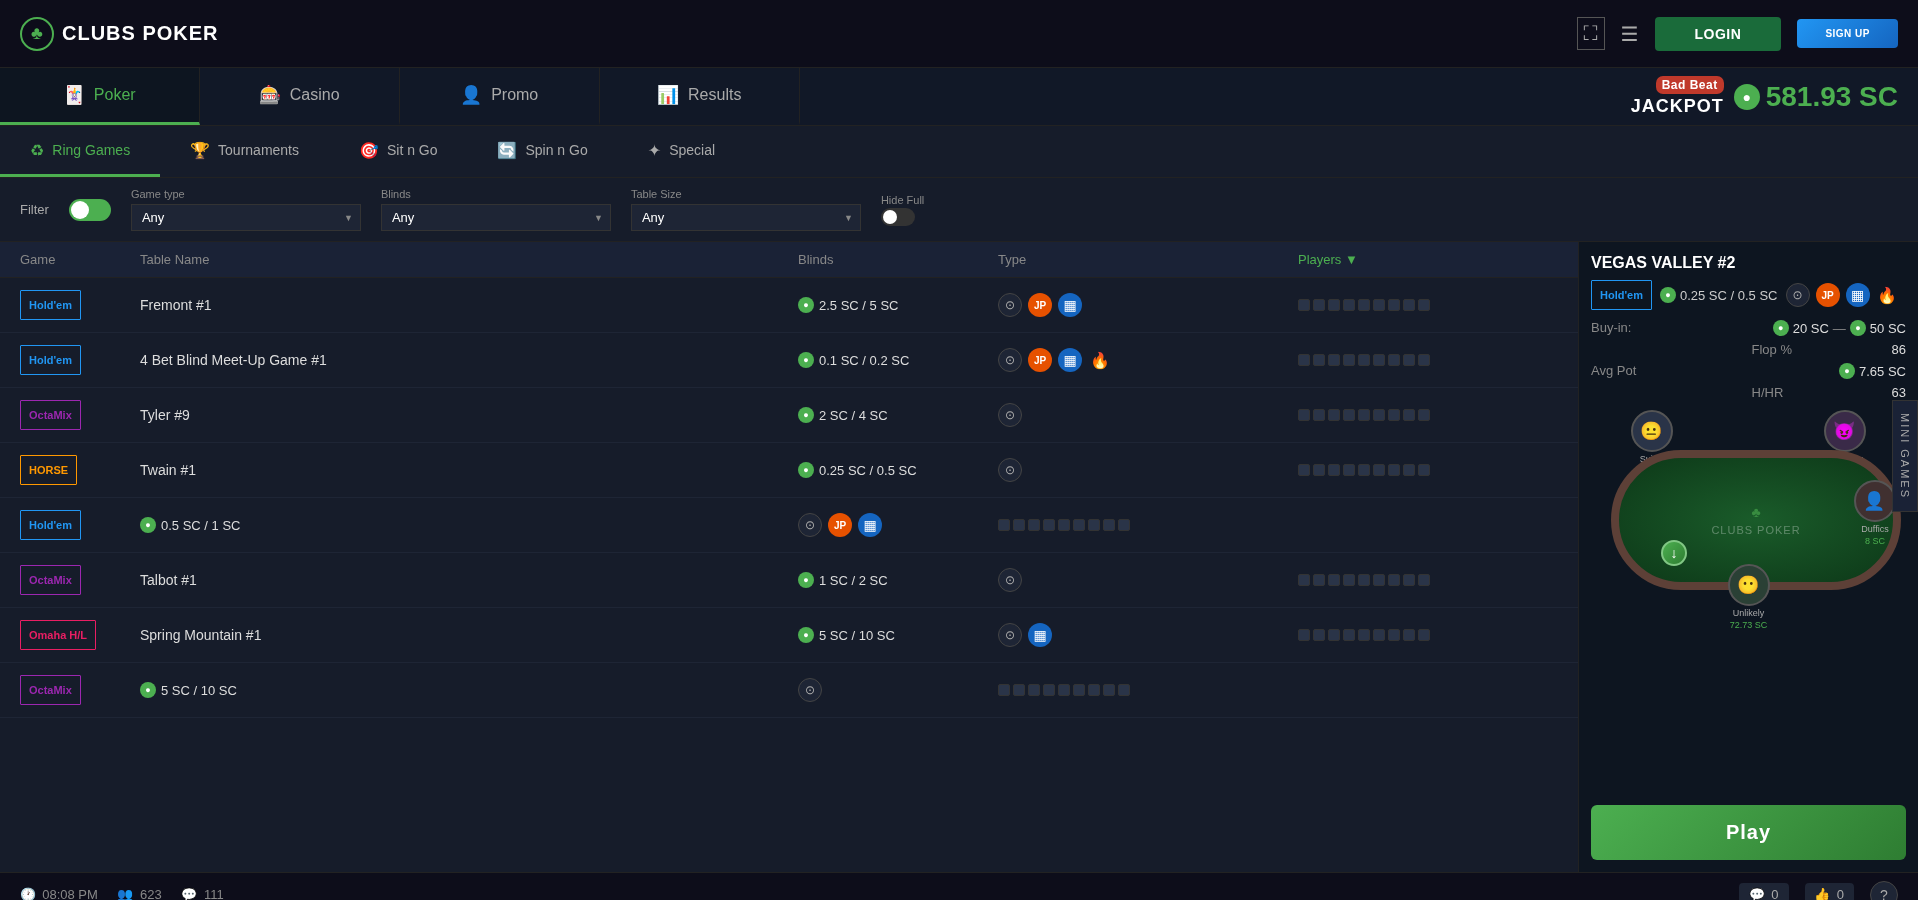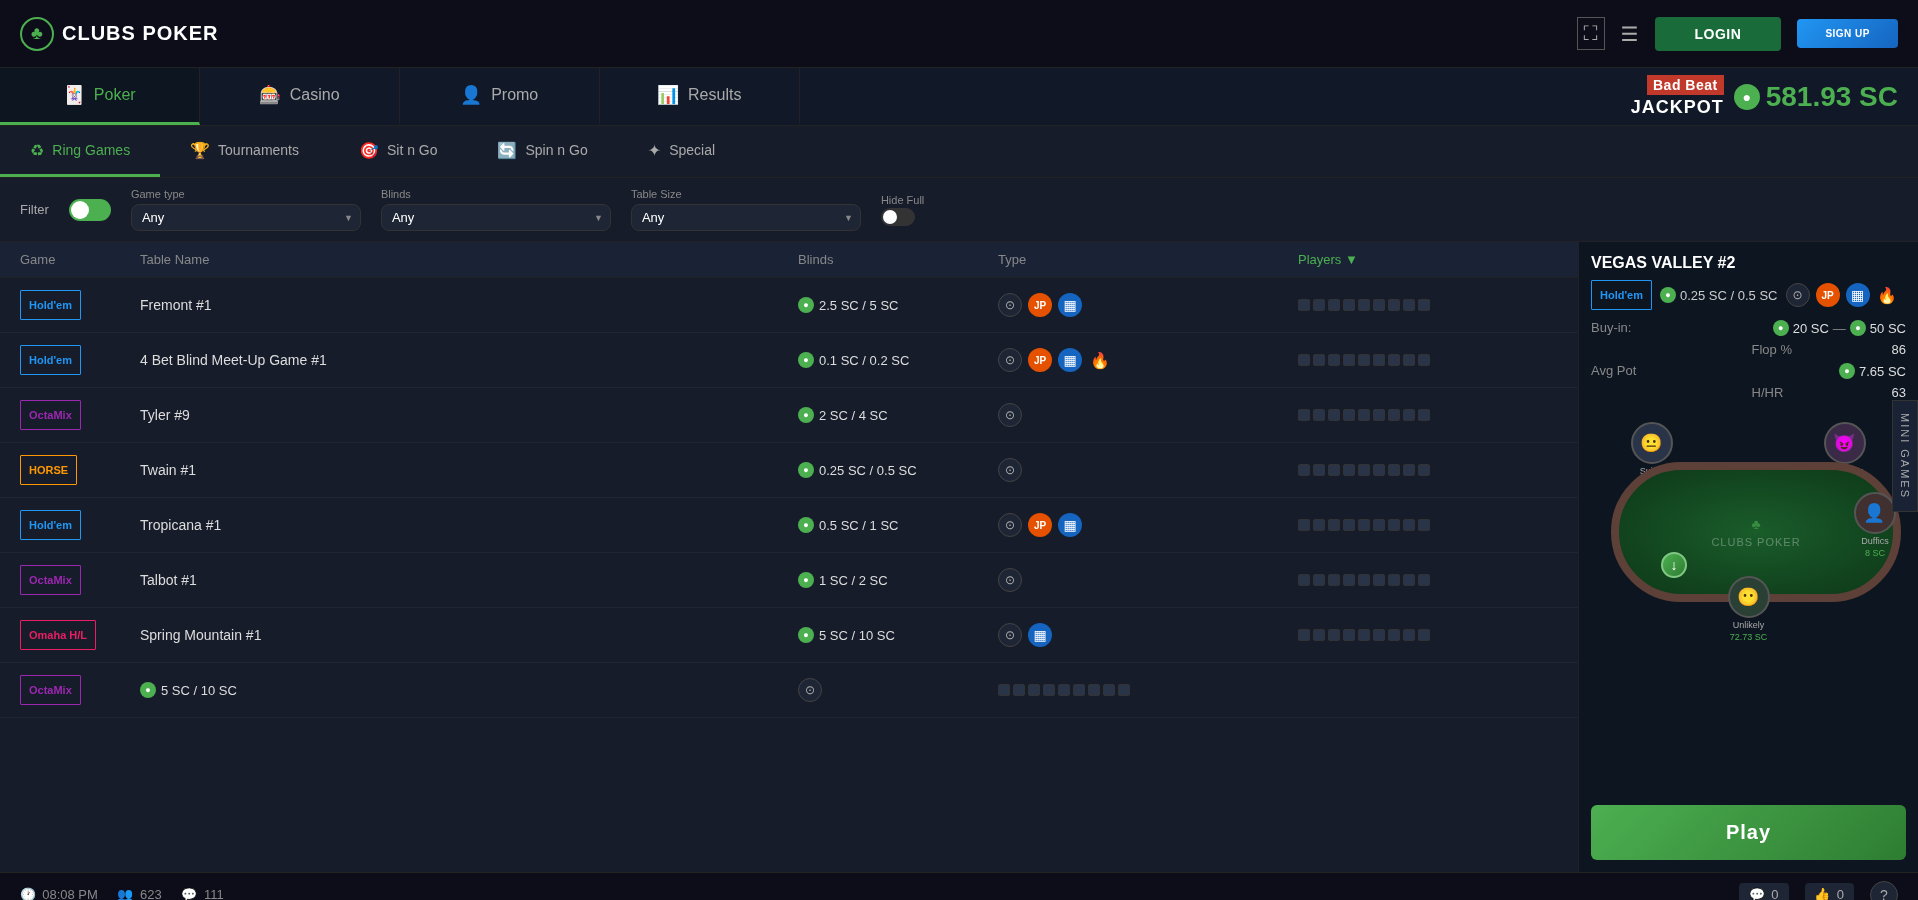--- a/index.html
+++ b/index.html
@@ -115,24 +115,24 @@
     .jackpot-area {
       margin-left: auto;
       display: flex;
       align-items: center;
       gap: 10px;
       padding-right: 20px;
     }
     .bad-beat-badge {
       background: #c0392b;
       color: #fff;
-      font-size: 14px;
+      font-size: 12px;
       font-weight: bold;
       padding: 2px 6px;
-      border-radius: 0;
+      border-radius: 7px;
       letter-spacing: 0.5px;
     }
     .jackpot-label {
       color: #fff;
       font-size: 18px;
       font-weight: bold;
       letter-spacing: 1px;
     }
     .jackpot-value {
       color: #4caf50;
@@ -212,21 +212,21 @@
       display: flex;
       flex-direction: column;
       gap: 4px;
     }
     .filter-group-label { font-size: 11px; color: #888; }
     .filter-select {
       background: #1e2535;
       border: 1px solid #333;
       color: #fff;
       padding: 5px 30px 5px 10px;
-      border-radius: 8px;
+      border-radius: 0;
       font-size: 13px;
       width: 230px;
       appearance: none;
       cursor: pointer;
     }
     .filter-select-wrap {
       position: relative;
     }
     .filter-select-wrap::after {
       content: '▼';
@@ -386,21 +386,20 @@
       align-items: center;
       gap: 8px;
       margin-bottom: 10px;
     }
     .preview-blinds { font-size: 13px; color: #ccc; display: flex; align-items: center; gap: 4px; }
 
     .preview-stats {
       display: grid;
       grid-template-columns: 1fr 1fr;
       gap: 6px;
-      margin-bottom: 12px;
       font-size: 13px;
     }
     .stat-label { color: #888; }
     .stat-value-plain { color: #ddd; text-align: right; }
 
     
     .poker-table-container {
       display: flex;
       justify-content: center;
       align-items: center;
@@ -738,21 +737,20 @@
           <span class="dot"></span>
           <span class="dot"></span>
           <span class="dot"></span>
           <span class="dot"></span>
           <span class="dot"></span>
       </span>
     </div>
 
     <div class="table-row">
       <span><span class="game-badge badge-holdem">Hold'em</span></span>
-      <span class="table-name">Tropicana #1</span>
       <span class="blinds-cell">
         <span class="sc-small">●</span>
         0.5 SC / 1 SC
       </span>
       <span class="type-icons">
         <span class="type-icon icon-shield">⊙</span>
         <span class="type-icon icon-jp">JP</span>
         <span class="type-icon icon-blue">▦</span>
       </span>
       <span class="players-dots">

